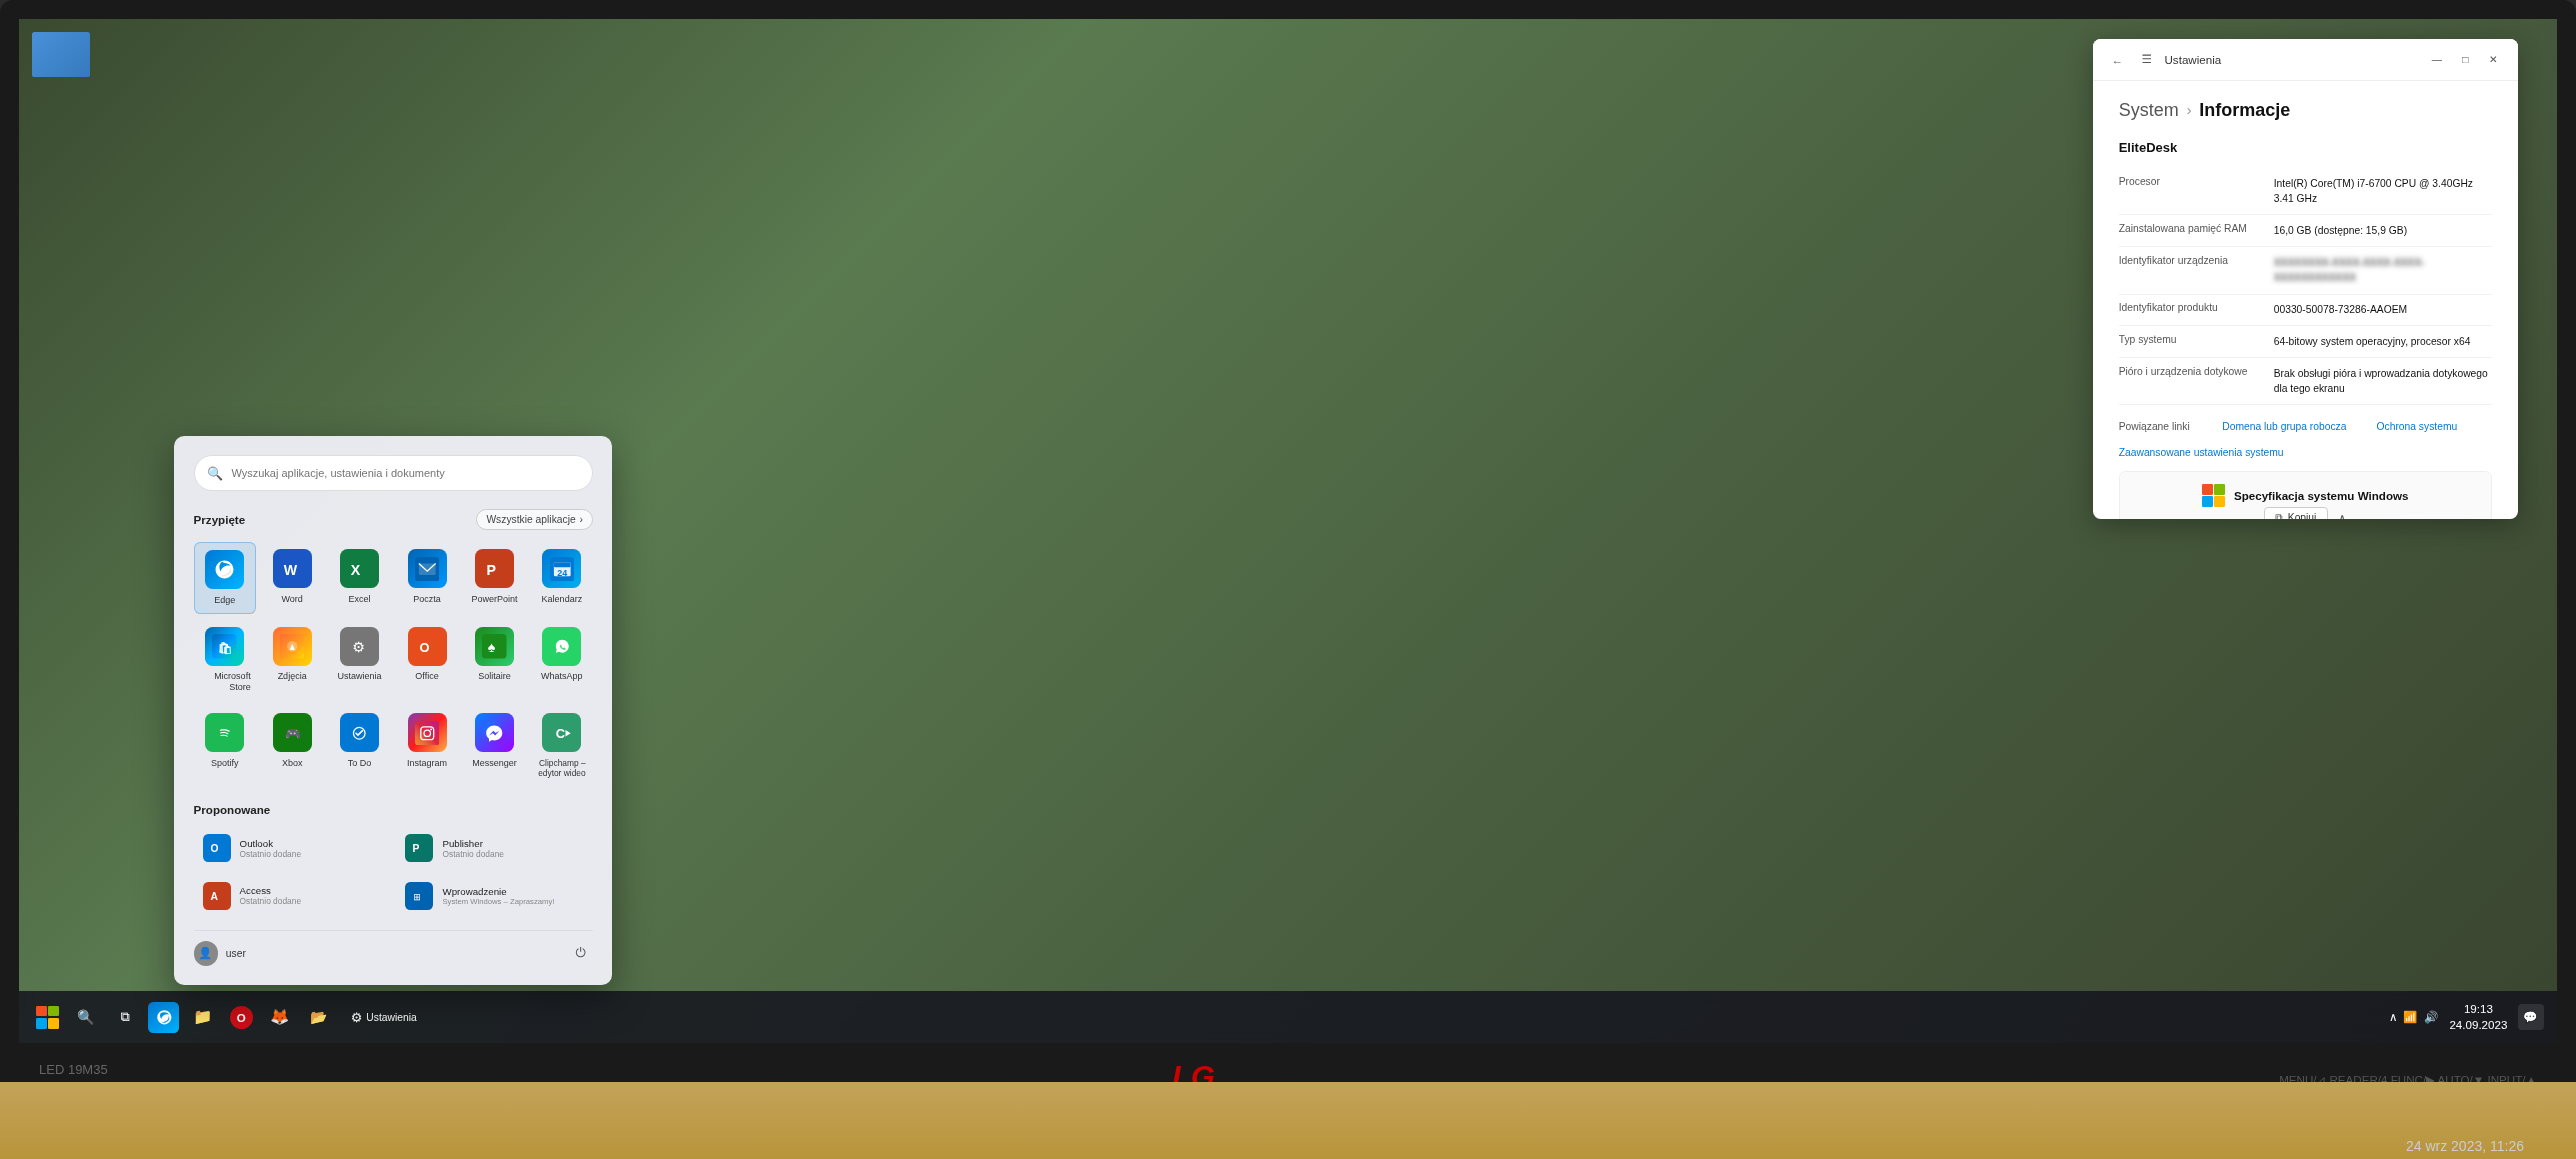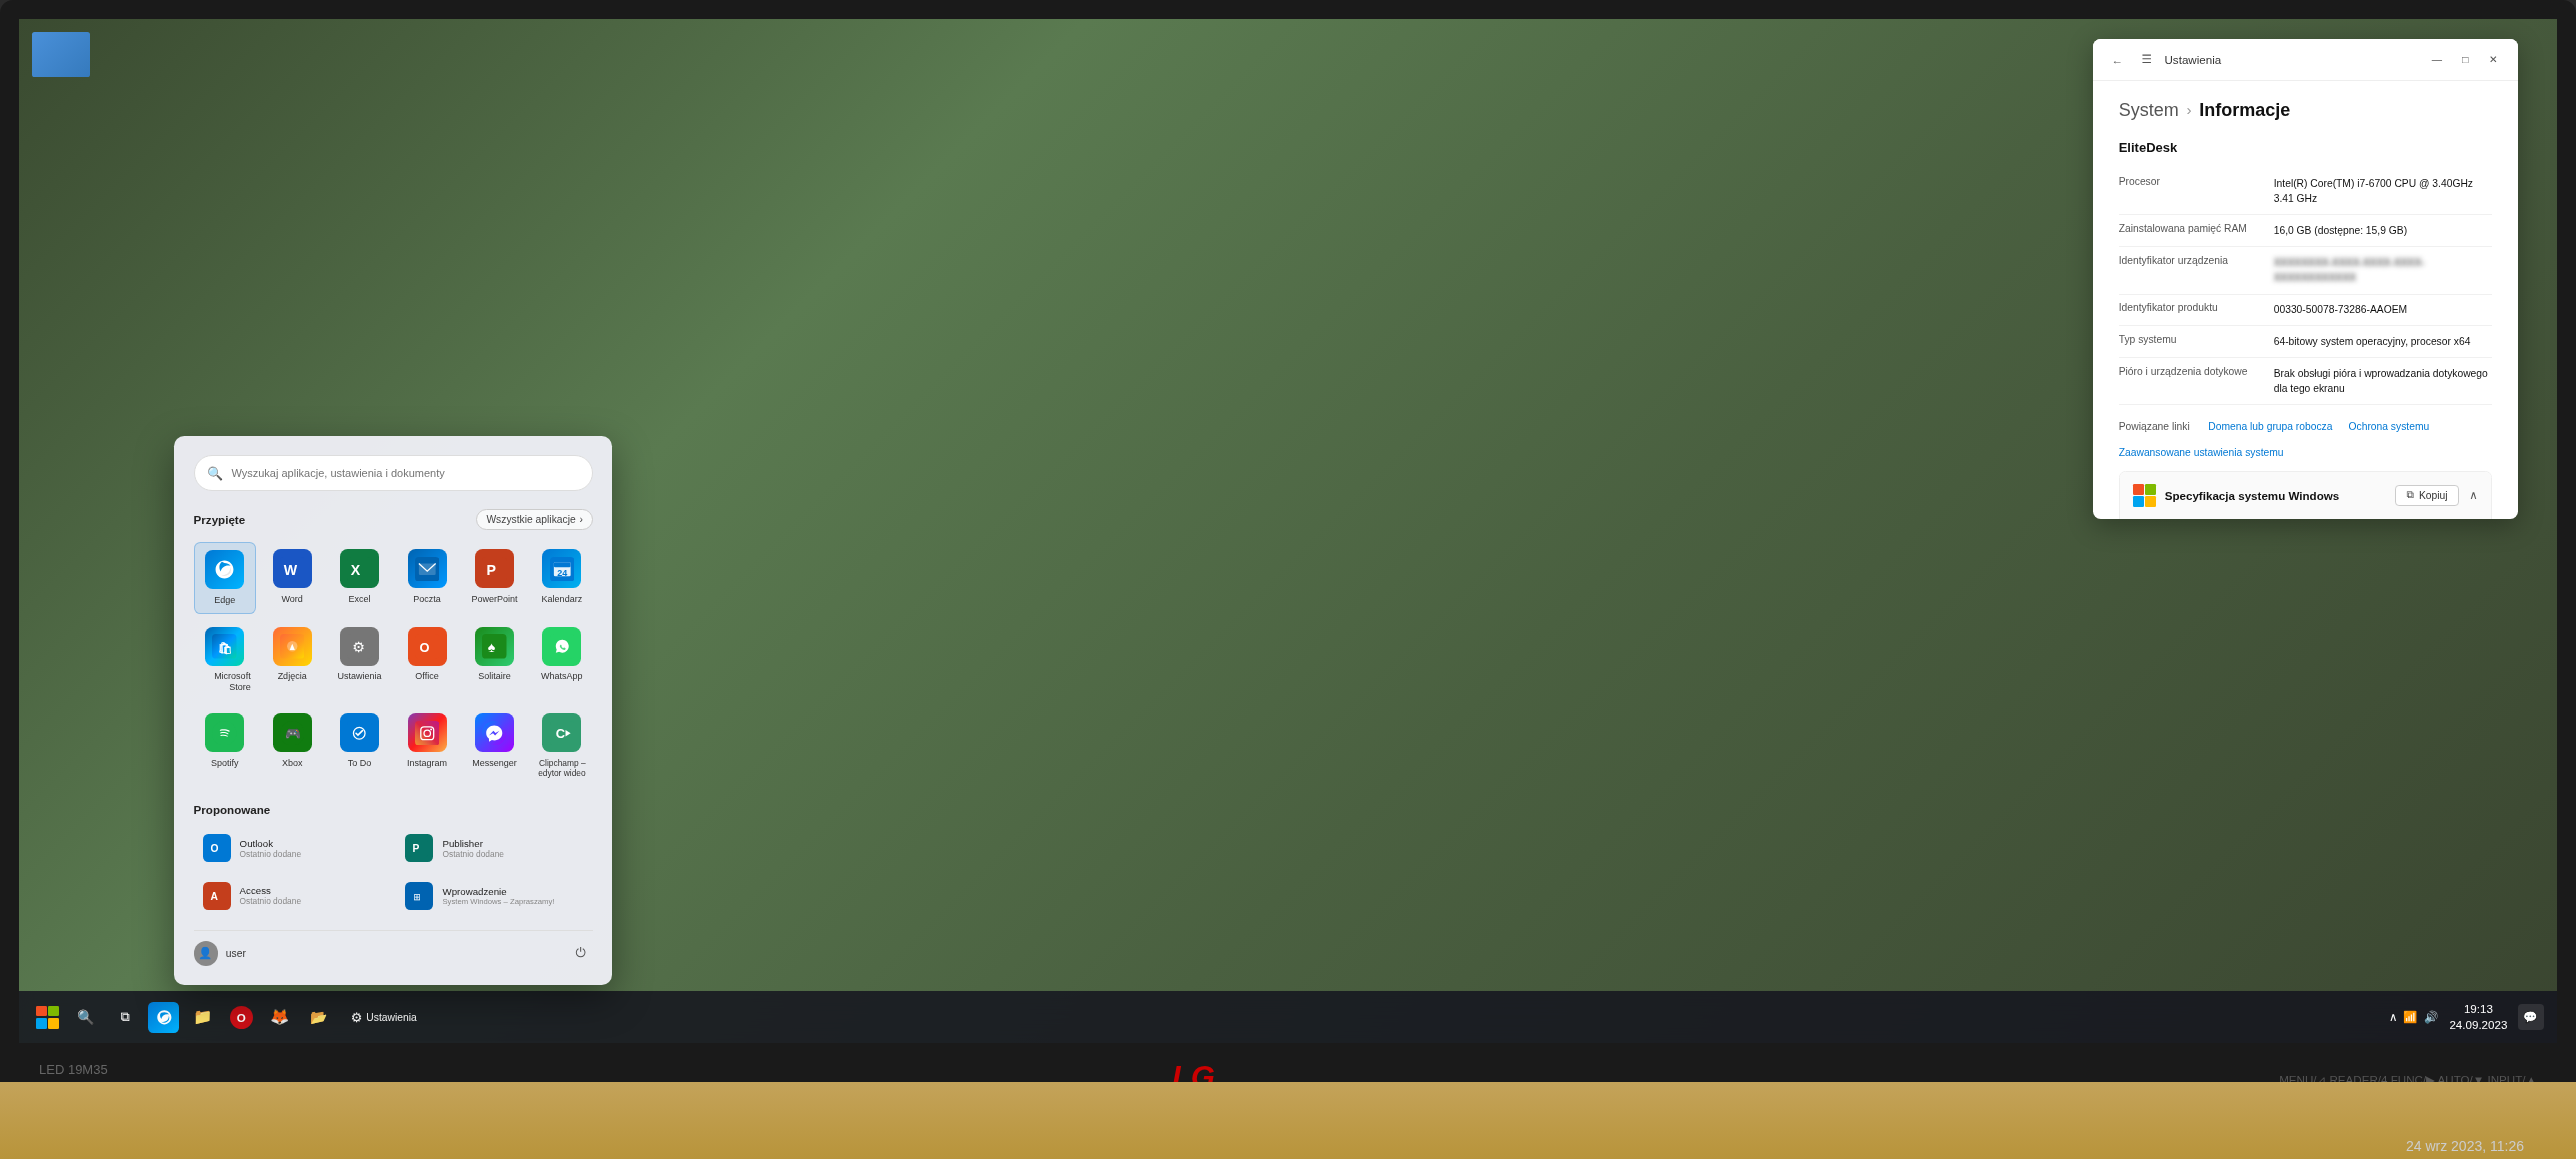--- a/index.html
+++ b/index.html
@@ -449,21 +449,21 @@
       line-height: 1.5;
     }
 
     .info-value.blurred {
       filter: blur(2.6px);
       user-select: none;
     }
 
     .related-links {
       display: flex;
-      gap: 16px;
+      gap: 30px;
       margin: 15.5px 0;
       flex-wrap: wrap;
     }
 
     .related-link {
       color: #0078d4;
       font-size: 10.3px;
       text-decoration: none;
       cursor: pointer;
     }
@@ -475,20 +475,21 @@
       overflow: hidden;
     }
 
     .win-spec-header {
       display: flex;
       align-items: center;
       justify-content: space-between;
       padding: 11.6px 13px;
       background: #fafafa;
       cursor: pointer;
+      flex-direction: column;
     }
 
     .win-spec-header-left {
       display: flex;
       align-items: center;
       gap: 9px;
     }
 
     .win-logo {
       width: 23px;

